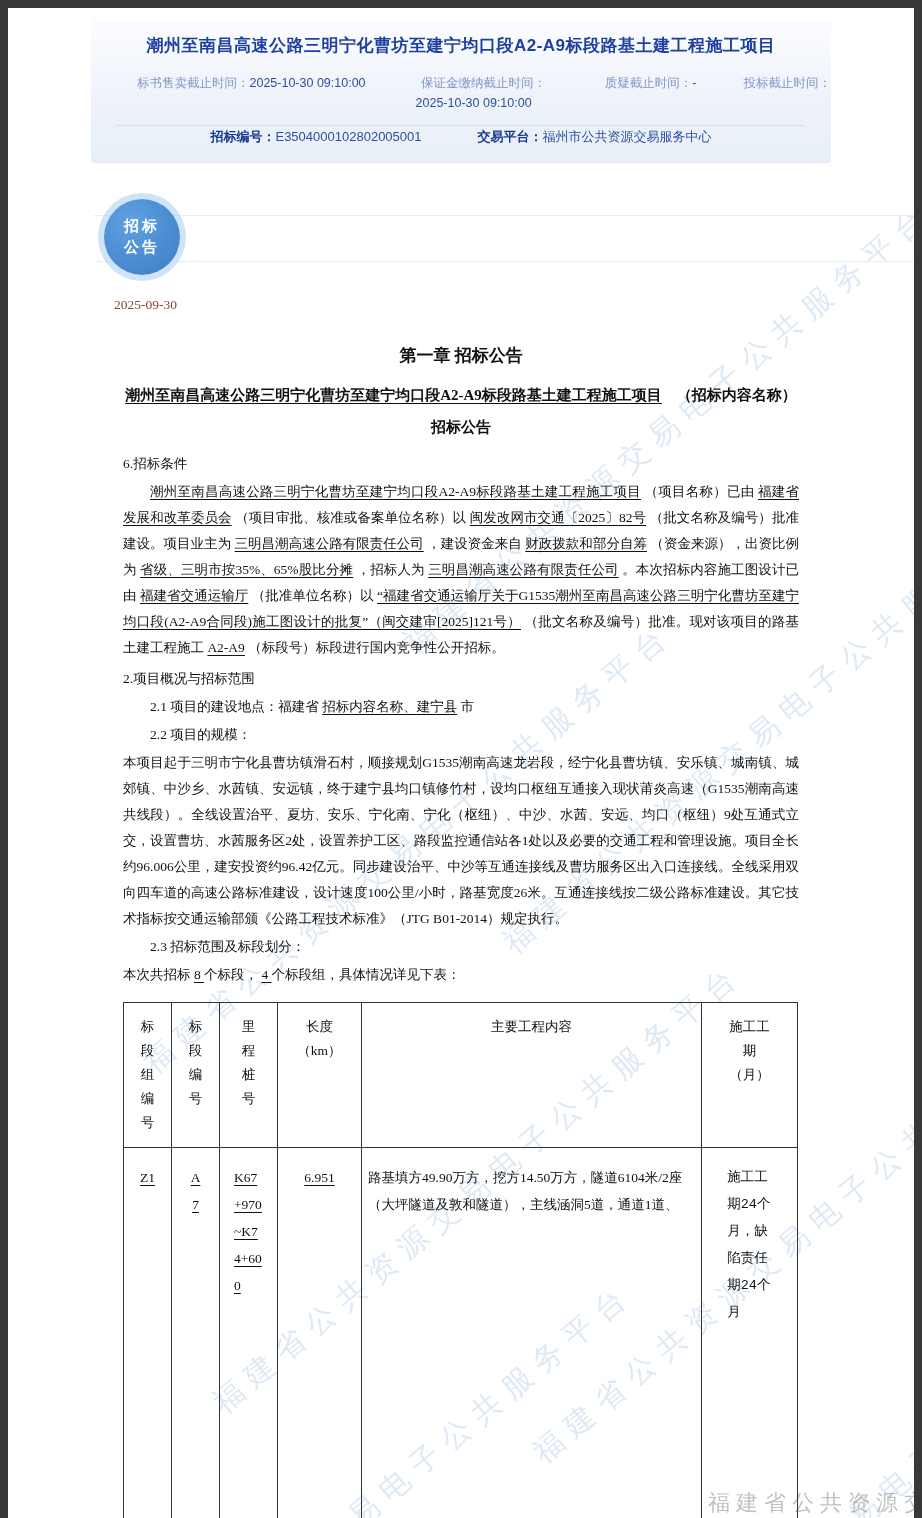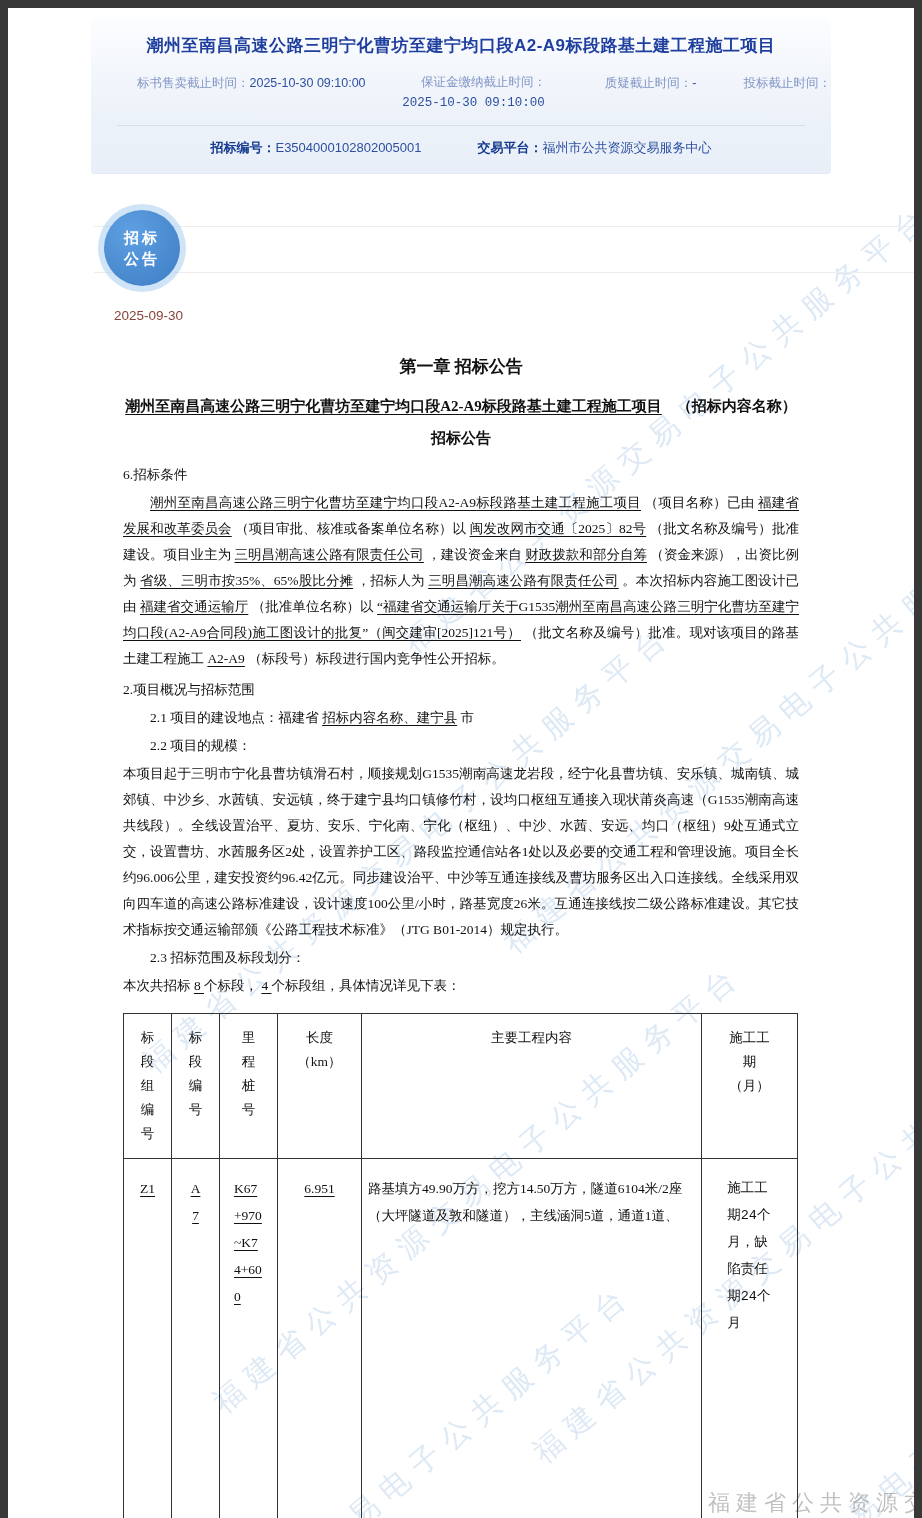--- a/index.html
+++ b/index.html
@@ -19,34 +19,34 @@
   
   .band { position:relative; z-index:1; width:740px; margin:10px auto 0;
           background:linear-gradient(180deg,#fcfdff 0%,#eef3fa 55%,#e9eff8 100%);
           border-radius:4px; border-bottom:1px solid #e3eaf4; overflow:hidden; }
   .band h1 { padding:16px 18px 0; text-align:center; font-size:17px;
              color:#1f3f9e; font-weight:bold; letter-spacing:0.5px; white-space:nowrap; }
   .deadlines { display:flex; gap:24px; width:900px; margin-top:16px;
                padding:0 26px; font-size:12.5px; line-height:20px; }
   .dl-item { text-align:center; }
   .dl-item:nth-child(1){ flex:0 0 230px; white-space:nowrap; }
-  .dl-item:nth-child(2){ flex:0 0 168px;font-family:Liberation Mono, monospace; }
+  .dl-item:nth-child(2){ flex:0 0 168px; }
   .dl-item:nth-child(3){ flex:0 0 118px; white-space:nowrap;text-align:center; }
   .dl-item:nth-child(4){ flex:0 0 250px; white-space:nowrap; text-align:left; }
   .dl-label { color:#7f95c4;margin-left:20px; }
   .dl-value { color:#2d4fa1; }
   .band-divider { margin:12px 26px 0; border-top:1px solid #d4dfee; }
   .tender-row { display:flex; justify-content:center; gap:56px;
-                margin-top:13px; padding-bottom:16px; font-size:13px; }
+                margin-top:2px; padding-bottom:16px; font-size:13px; }
   .t-label { color:#163a8f; font-weight:bold; }
   .t-value { color:#2d4fa1; }
 
   
   main { position:relative; z-index:1; }
-  .badge-area { position:relative; margin-top:38px; height:120px; }
+  .badge-area { position:relative; margin-top:38px; height:120px;font-family:Liberation Serif, serif; }
   .hline { position:absolute; left:86px; right:0; height:1px; background:#ededed; }
   .hline.one { top:14px; } .hline.two { top:60px; }
   .badge { position:absolute; left:96px; top:-2px; width:76px; height:76px;
            border-radius:50%;
            background:radial-gradient(circle at 35% 30%, #5fa0e2, #3c7cc4);
            box-shadow:0 0 0 6px rgba(170,205,240,0.55);
            color:#fff; display:flex; flex-direction:column; align-items:center;
            justify-content:center; font-size:15px; font-weight:bold;
            letter-spacing:3px; line-height:21px; cursor:pointer; }
   .badge-date { position:absolute; left:106px; top:96px; color:#8a4436; font-size:13.5px; }

